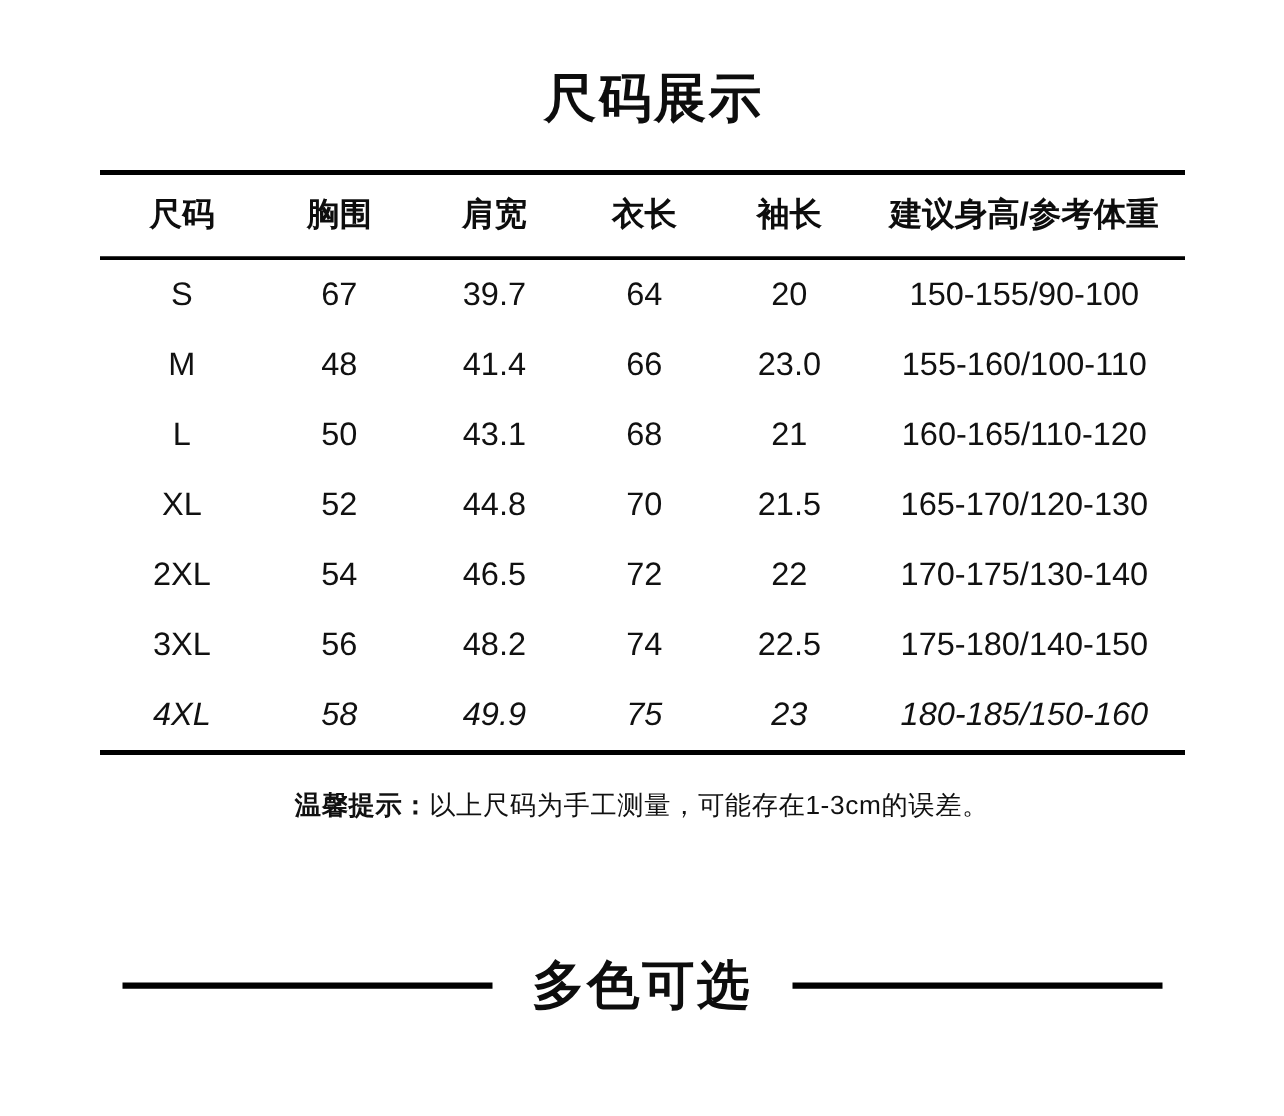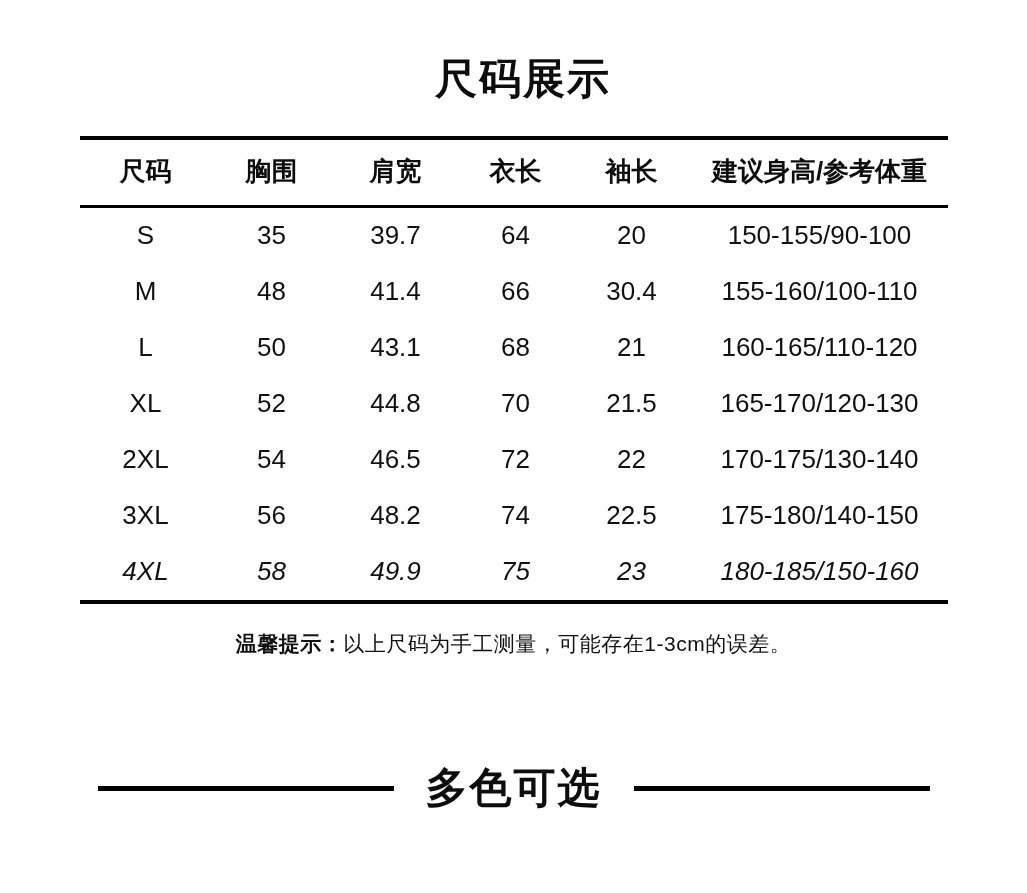--- a/index.html
+++ b/index.html
@@ -135,32 +135,32 @@
           <th>胸围</th>
           <th>肩宽</th>
           <th>衣长</th>
           <th>袖长</th>
           <th>建议身高/参考体重</th>
         </tr>
       </thead>
       <tbody>
         <tr>
           <td>S</td>
-          <td>35</td>
+          <td>67</td>
           <td>39.7</td>
           <td>64</td>
           <td>20</td>
           <td>150-155/90-100</td>
         </tr>
         <tr>
           <td>M</td>
           <td>48</td>
           <td>41.4</td>
           <td>66</td>
-          <td>30.4</td>
+          <td>23.0</td>
           <td>155-160/100-110</td>
         </tr>
         <tr>
           <td>L</td>
           <td>50</td>
           <td>43.1</td>
           <td>68</td>
           <td>21</td>
           <td>160-165/110-120</td>
         </tr>

